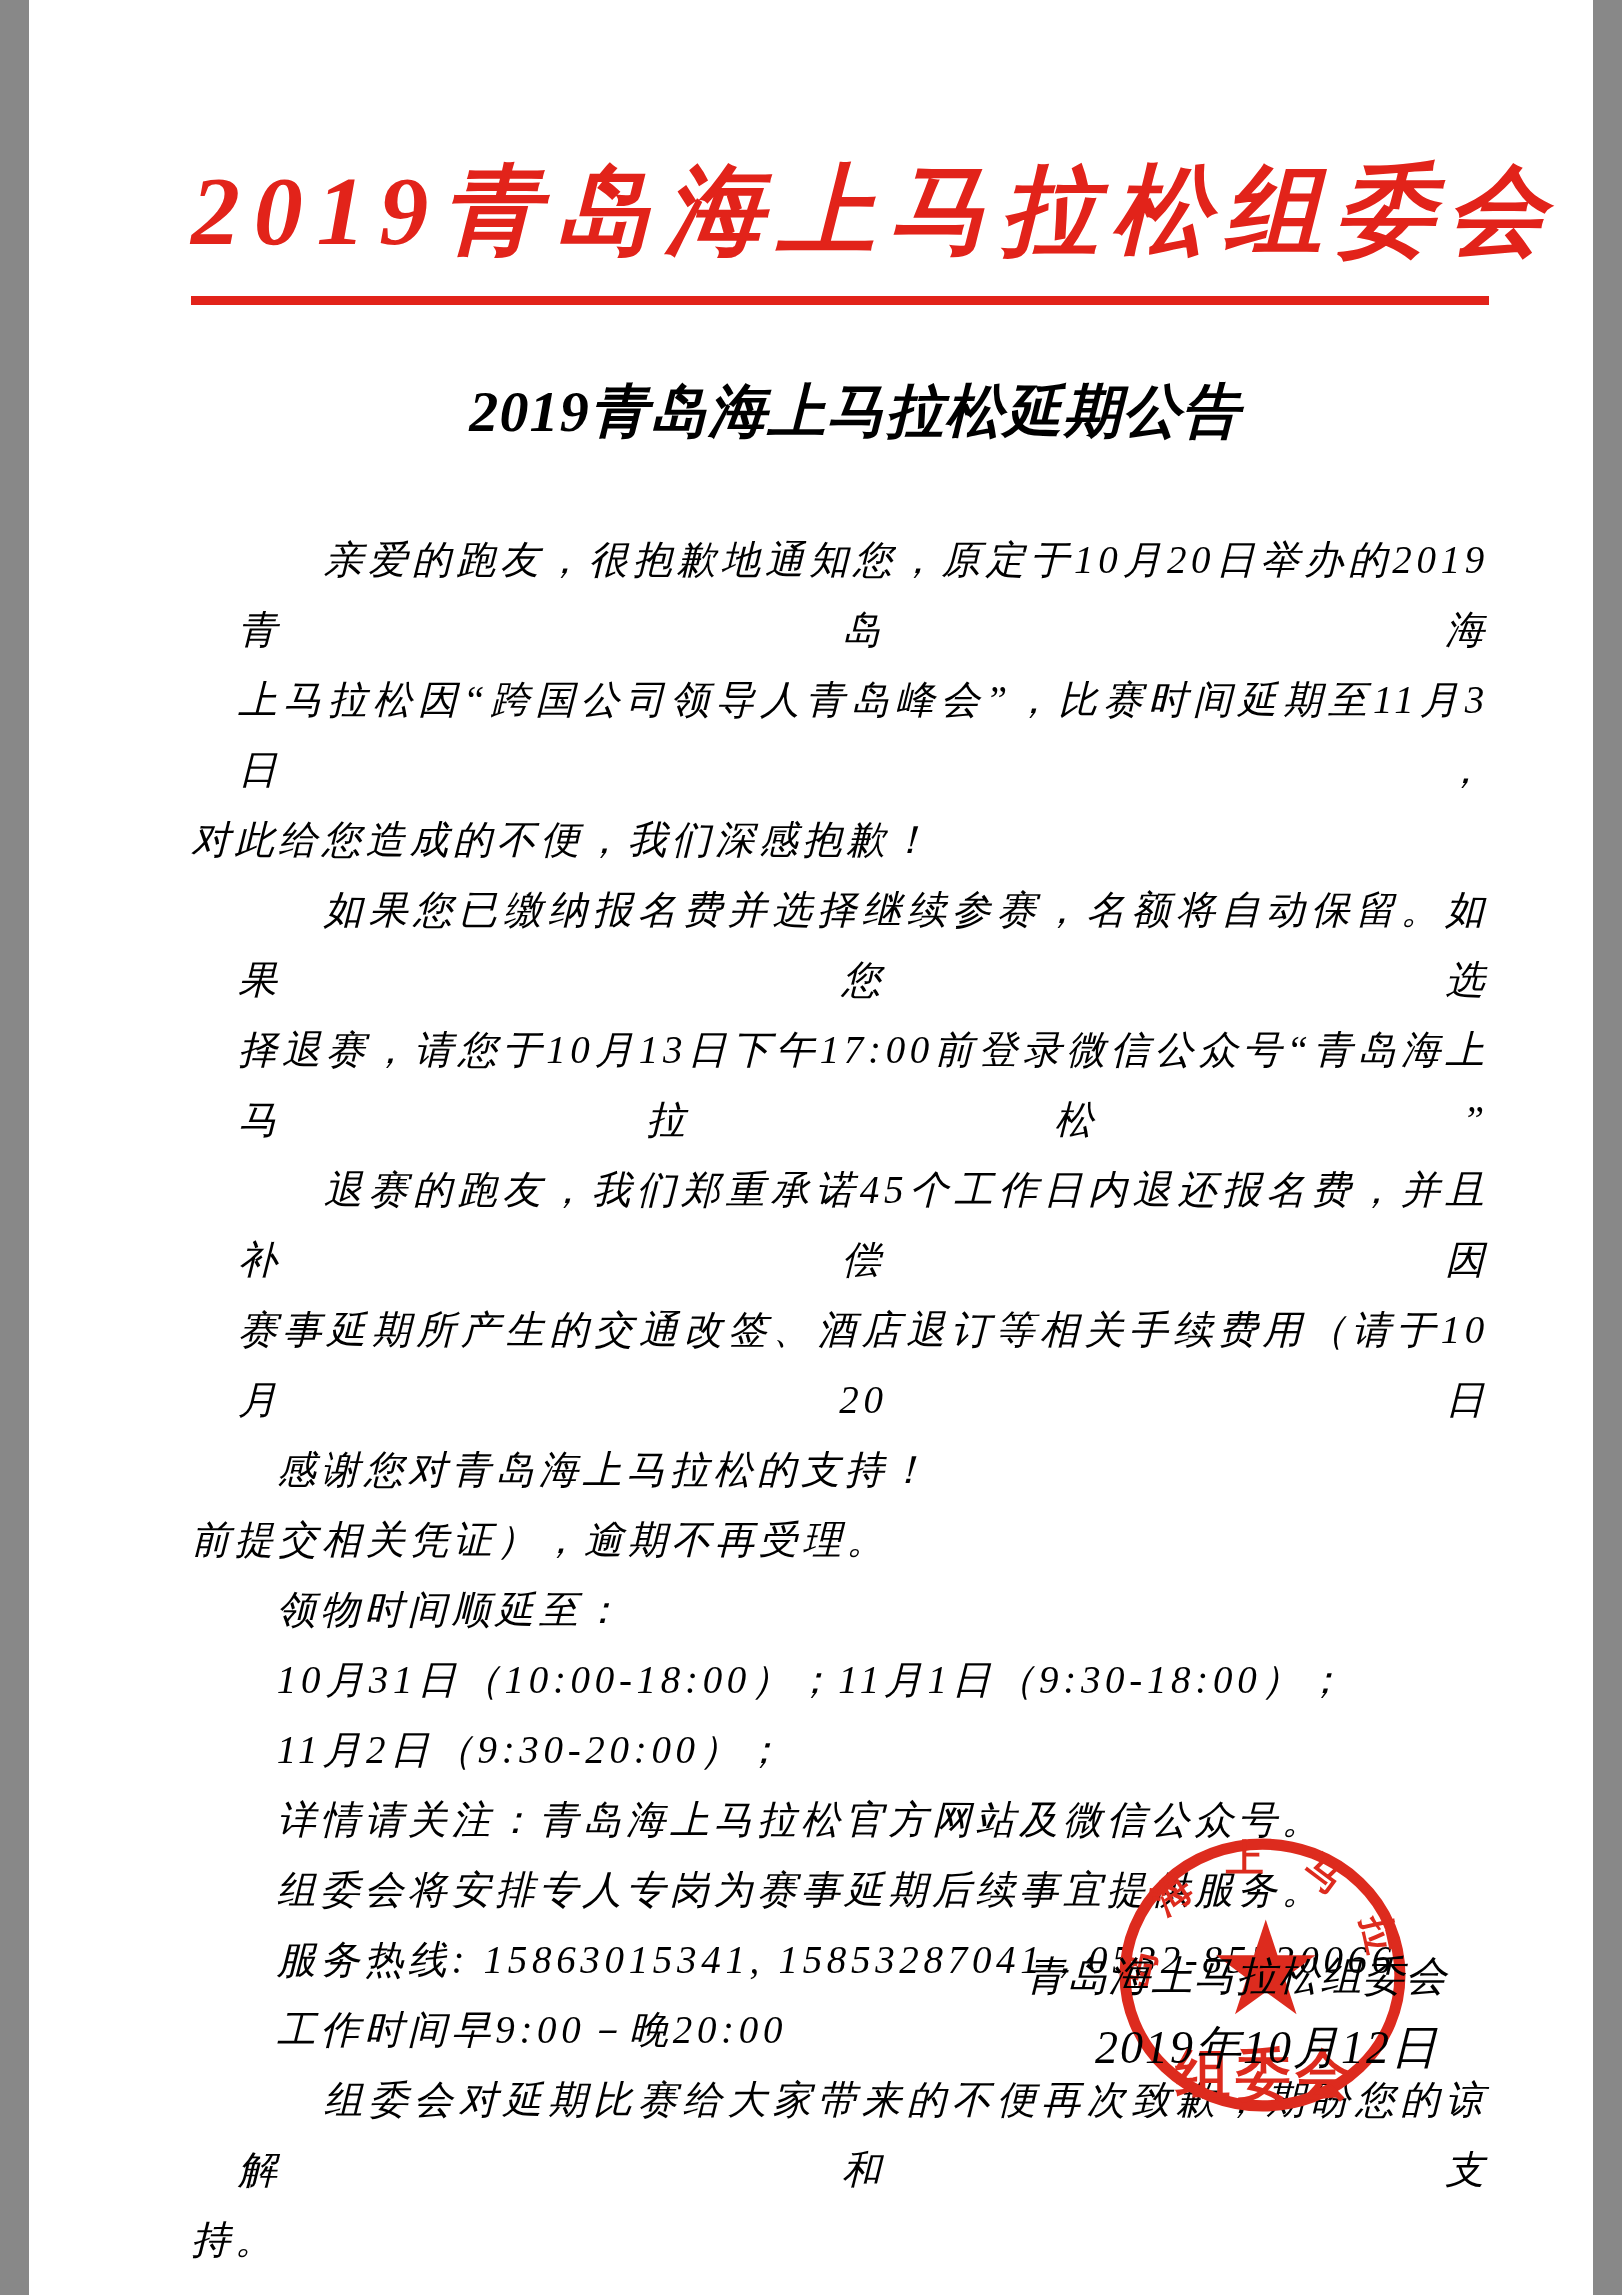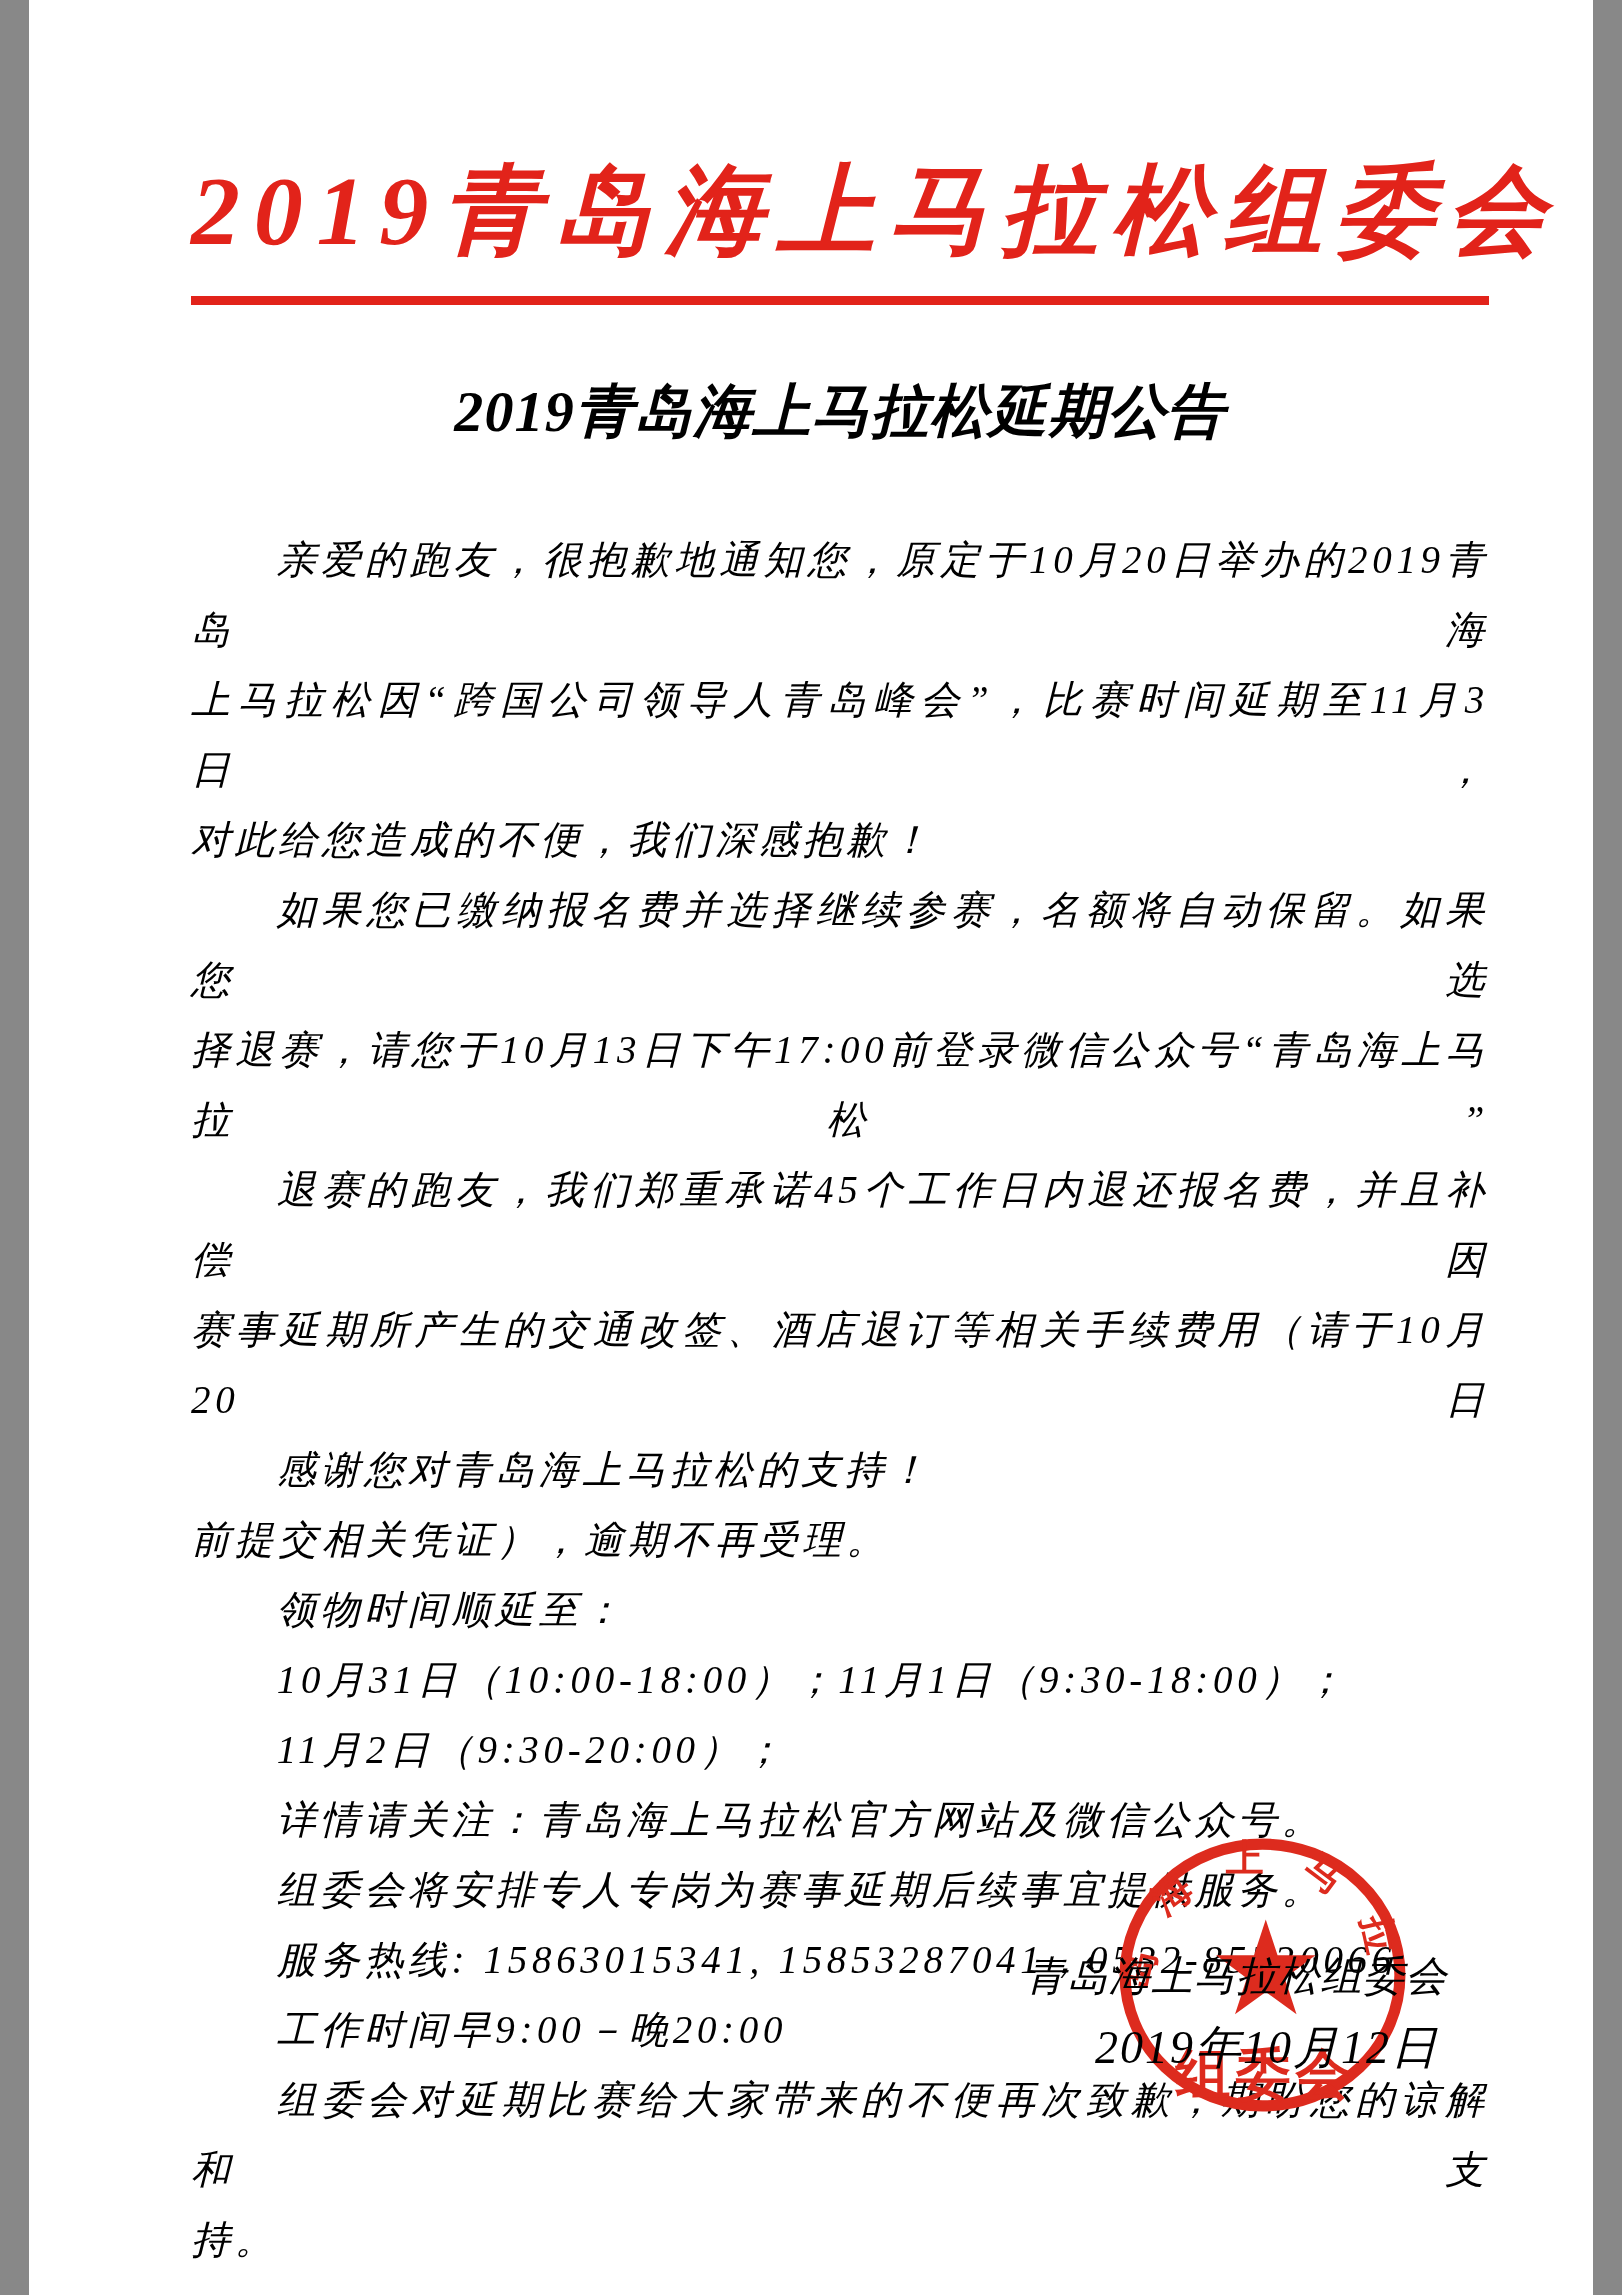--- a/index.html
+++ b/index.html
@@ -38,21 +38,21 @@
     position: absolute;
     top: 296px;
     left: 162px;
     width: 1298px;
     height: 8.5px;
     background: var(--accent-red);
   }
   .doc-title {
     position: absolute;
     top: 376px;
-    left: 162px;
+    left: 177px;
     width: 1298px;
     text-align: center;
     font-size: 58px;
     line-height: 72px;
     font-weight: bold;
     letter-spacing: 0.02em;
     white-space: nowrap;
   }
   .body-text {
     position: absolute;
@@ -62,20 +62,21 @@
     font-size: 39px;
     line-height: 70px;
     letter-spacing: 0.12em;
   }
   .line { white-space: nowrap; }
   .line.ind { text-indent: 2.2em; }
   .line.jst {
     white-space: normal;
     text-align: justify;
     text-align-last: justify;
+    margin-left: 47px;
   }
   .stamp {
     position: absolute;
     left: 1083px;
     top: 1831px;
     width: 301px;
     height: 288px;
     z-index: 1;
   }
   .stamp svg { width: 100%; height: 100%; font-style: normal; }

